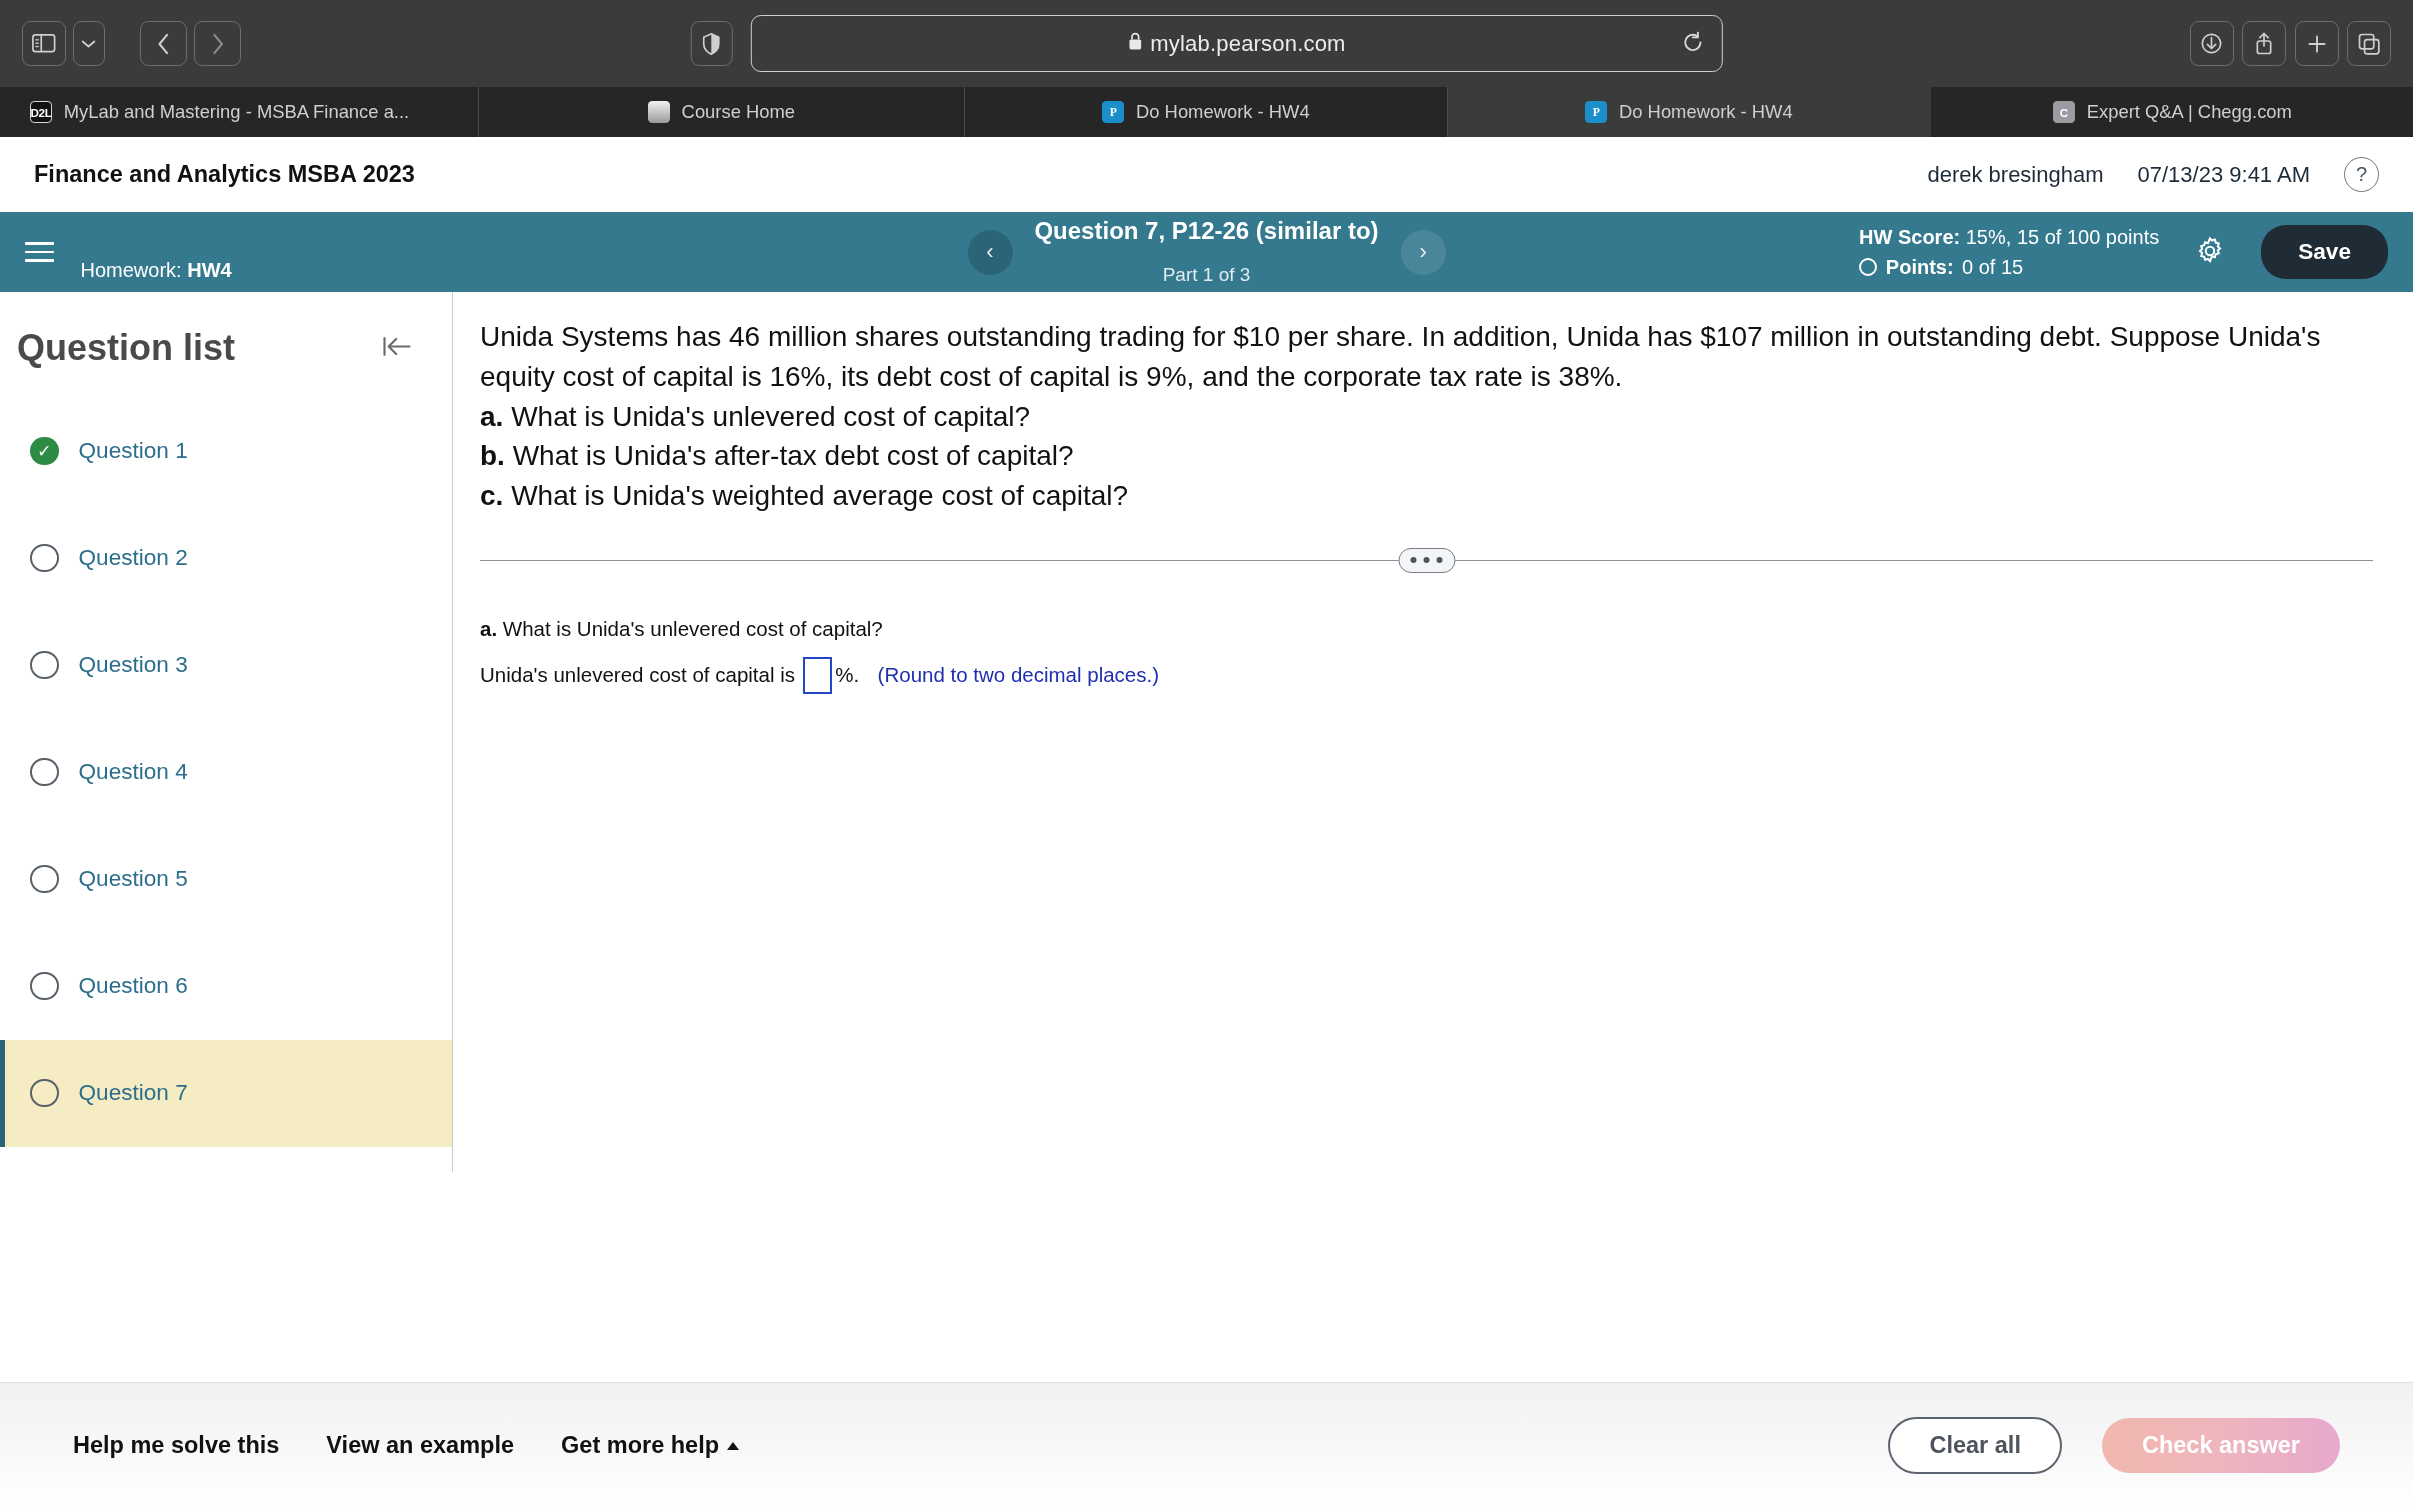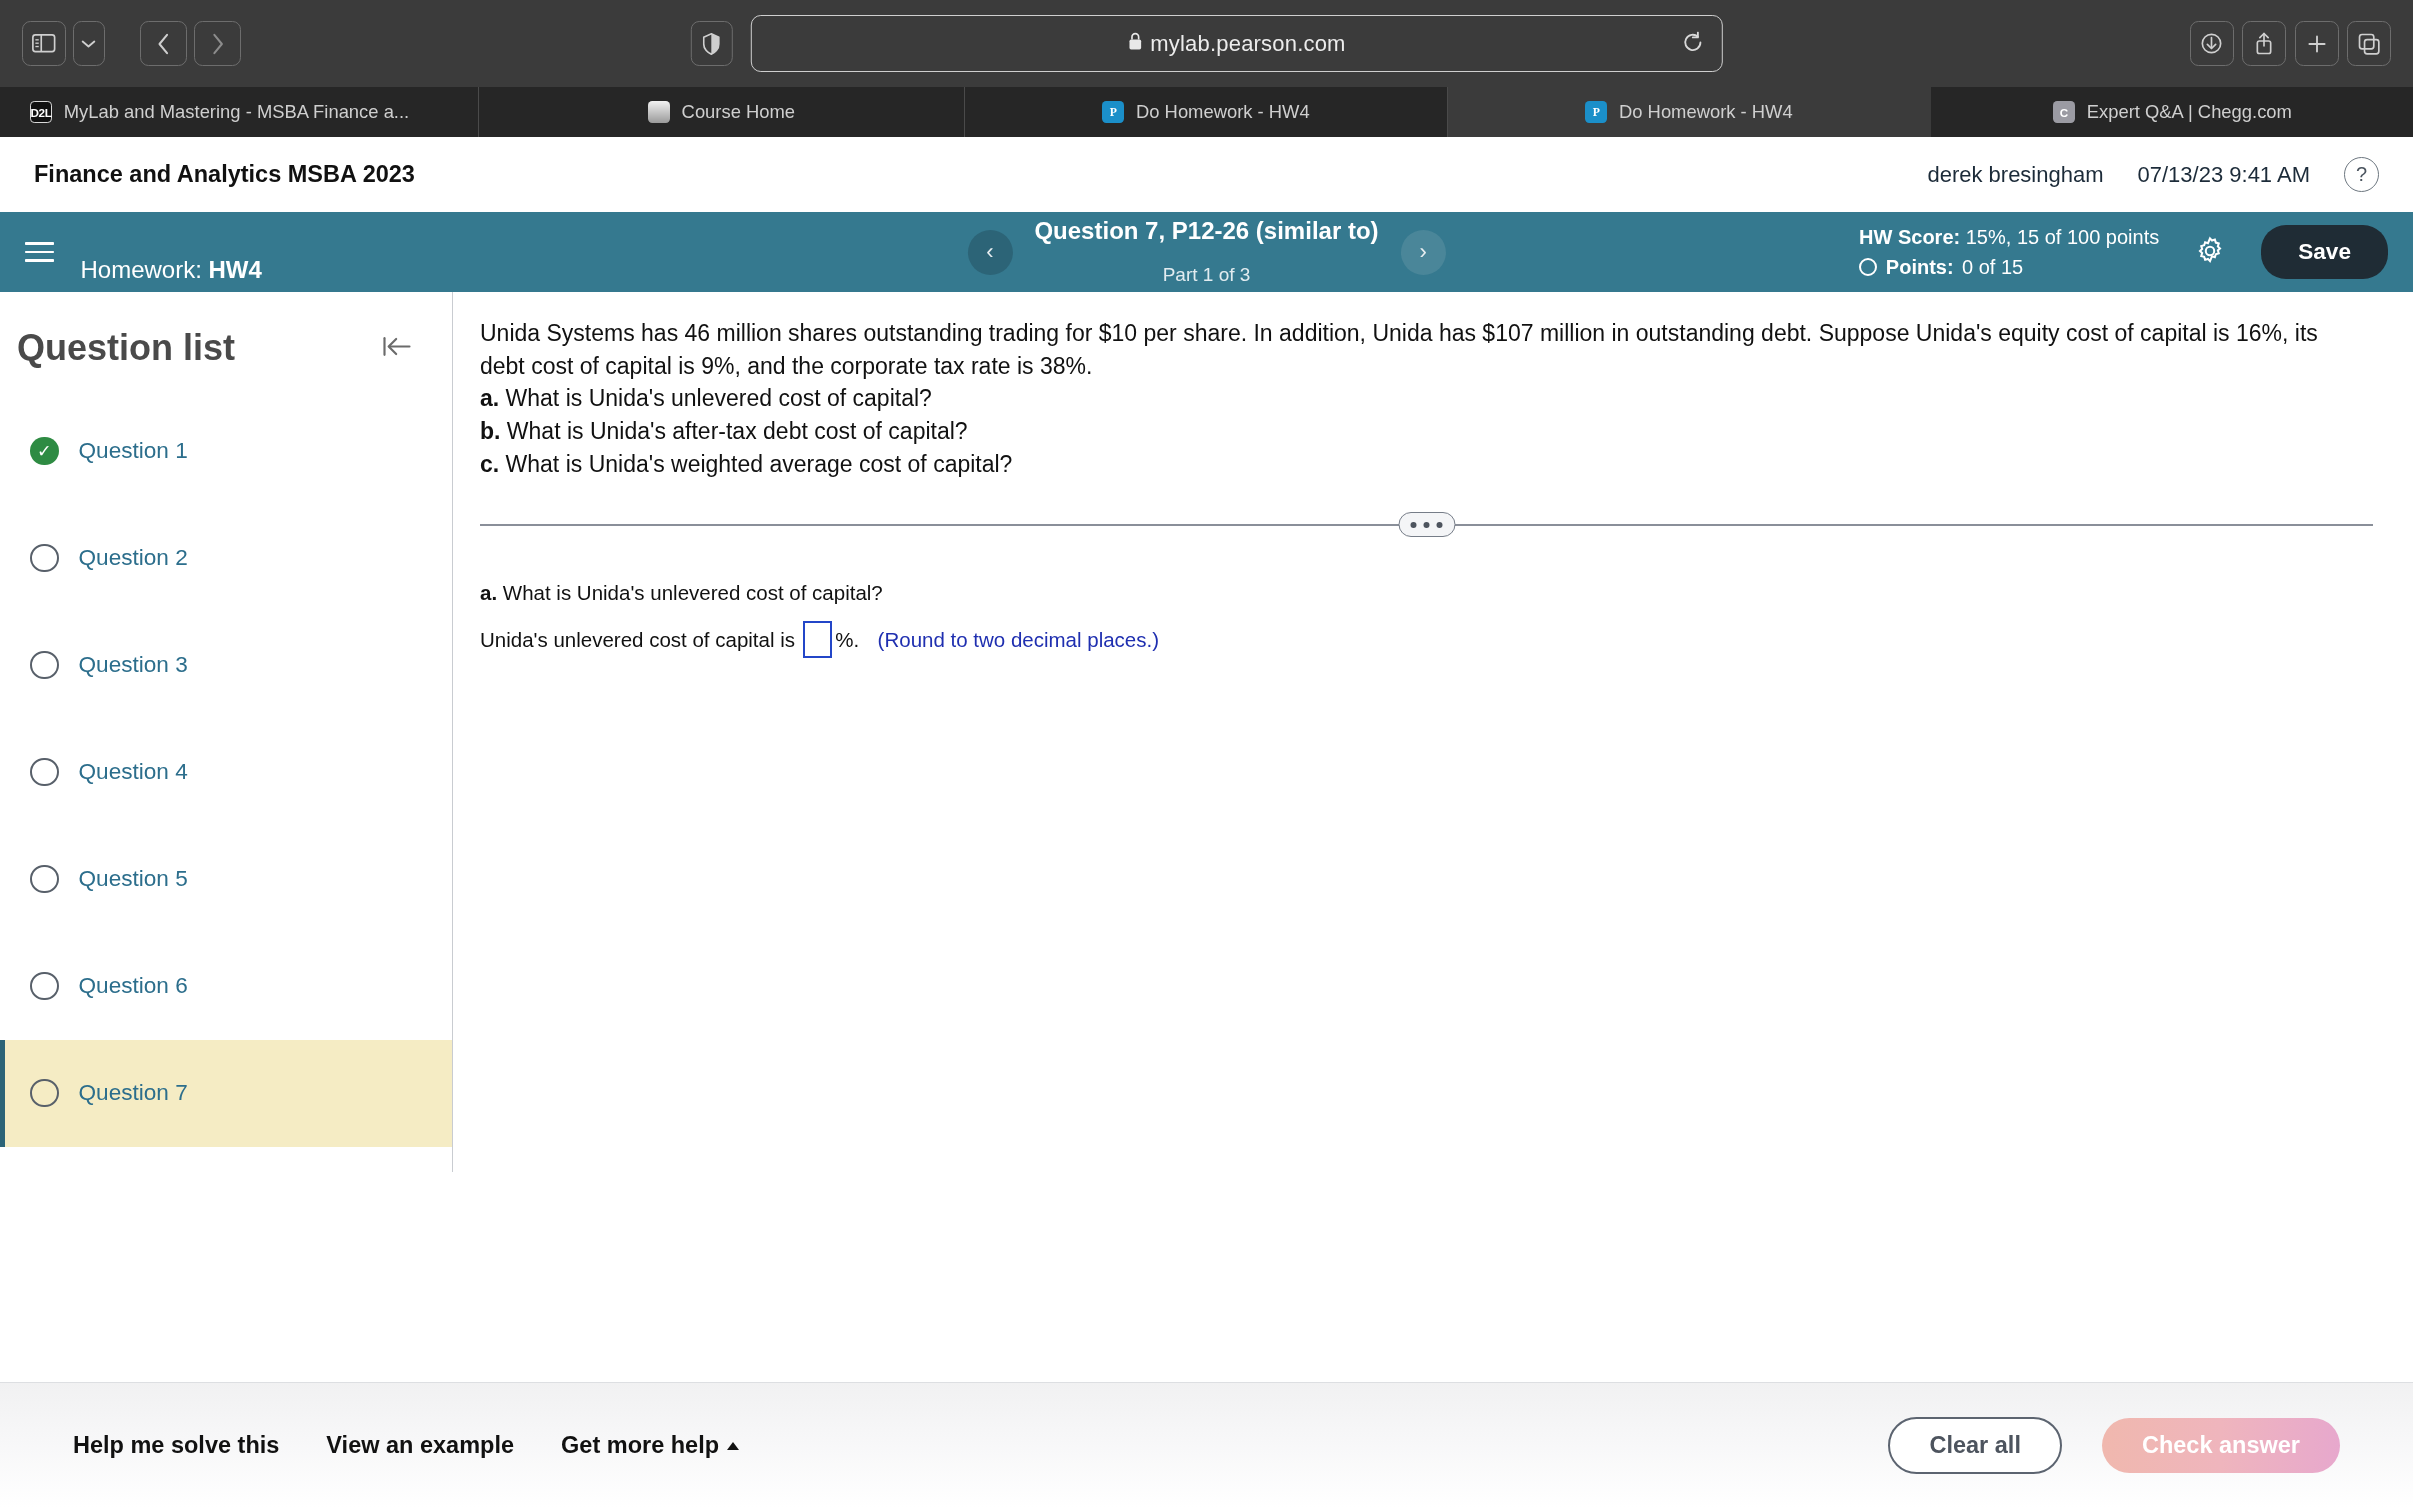--- a/index.html
+++ b/index.html
@@ -137,21 +137,21 @@
     color: #fff;
   }
   .hamburger {
     margin-left: 25px;
     width: 28.5px;
     display: flex; flex-direction: column; gap: 5.9px;
   }
   .hamburger span { display: block; height: 2.5px; background: #fff; border-radius: 0.8px; }
   .hw-label {
     margin-left: 27px;
-    font-size: 24px;
+    font-size: 20px;
     margin-top: 36px;
   }
   .hw-label b { font-weight: bold; }
 
   .qnav {
     position: absolute; left: 50%; transform: translateX(-50%);
     display: flex; align-items: center; gap: 22px;
   }
   .arrow-btn {
     width: 45px; height: 45px; border-radius: 50%;
@@ -224,21 +224,21 @@
   .qitem .label { font-size: 22.6px; color: #2c6e8c; }
 
   
   .content {
     flex: 1;
     background: #fff;
     position: relative;
     padding: 25px 40px 0 27px;
   }
   .prompt {
-    font-size: 23px;
+    font-size: 28px;
     color: #111;
     line-height: 1.42;
     max-width: 1869px;
   }
   .prompt .sub-q { display: block; }
   .prompt b { font-weight: bold; }
   .divider-wrap {
     position: relative;
     margin: 27px 0 0 0;
     height: 34px;

